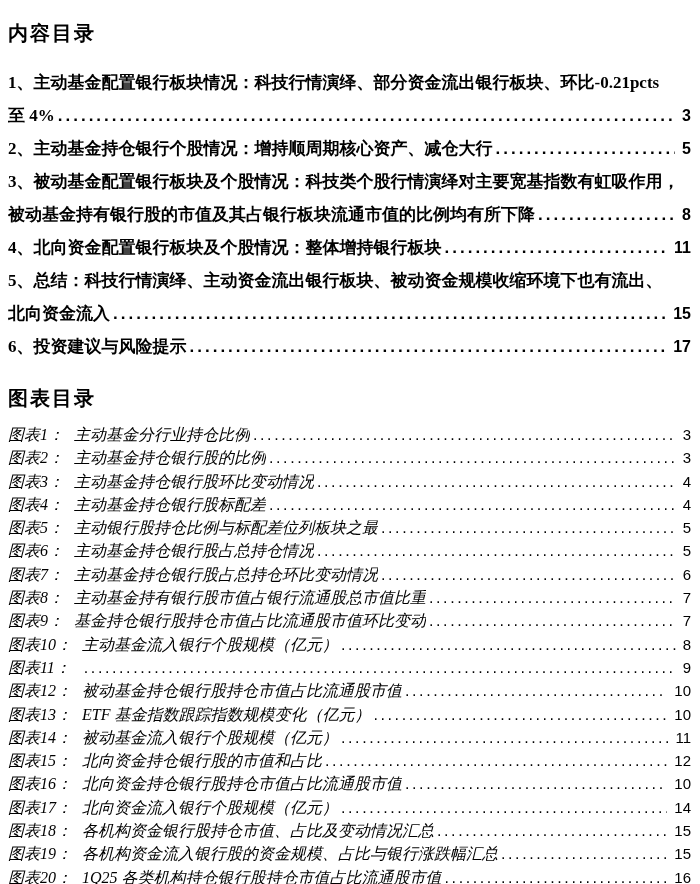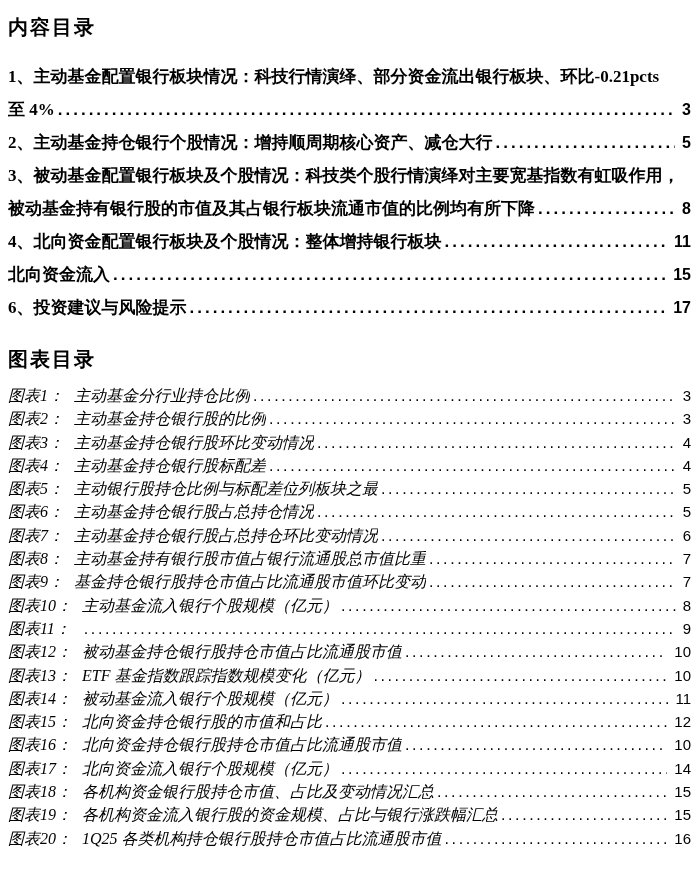--- a/index.html
+++ b/index.html
@@ -15,21 +15,21 @@
     width: 700px;
     height: 884px;
     padding: 0 9px 0 8px;
   }
   .toc-heading {
     font-size: 20px;
     line-height: 26px;
     font-weight: bold;
     letter-spacing: 2px;
   }
-  .content-heading { margin-top: 14px; }
+  .content-heading { margin-top: 20px; }
   .figures-heading { margin-top: 24px; font-family: Liberation Mono, monospace; }
 
   .content-list { margin-top: 20px; }
   .toc-line {
     display: flex;
     align-items: baseline;
     line-height: 33px;
     font-size: 17px;
     font-weight: bold;
     white-space: nowrap;
@@ -108,20 +108,23 @@
       </div>
       <div class="toc-entry">
         <div class="toc-line">
           <span class="toc-text">4、北向资金配置银行板块及个股情况：整体增持银行板块</span>
           <span class="dots">................................................................................................................................................................................................................................................</span>
           <span class="page-num">11</span>
         </div>
       </div>
       <div class="toc-entry">
         <div class="toc-line">
+          <span class="toc-text">5、总结：科技行情演绎、主动资金流出银行板块、被动资金规模收缩环境下也有流出、</span>
+        </div>
+        <div class="toc-line">
           <span class="toc-text">北向资金流入</span>
           <span class="dots">................................................................................................................................................................................................................................................</span>
           <span class="page-num">15</span>
         </div>
       </div>
       <div class="toc-entry">
         <div class="toc-line">
           <span class="toc-text">6、投资建议与风险提示</span>
           <span class="dots">................................................................................................................................................................................................................................................</span>
           <span class="page-num">17</span>

